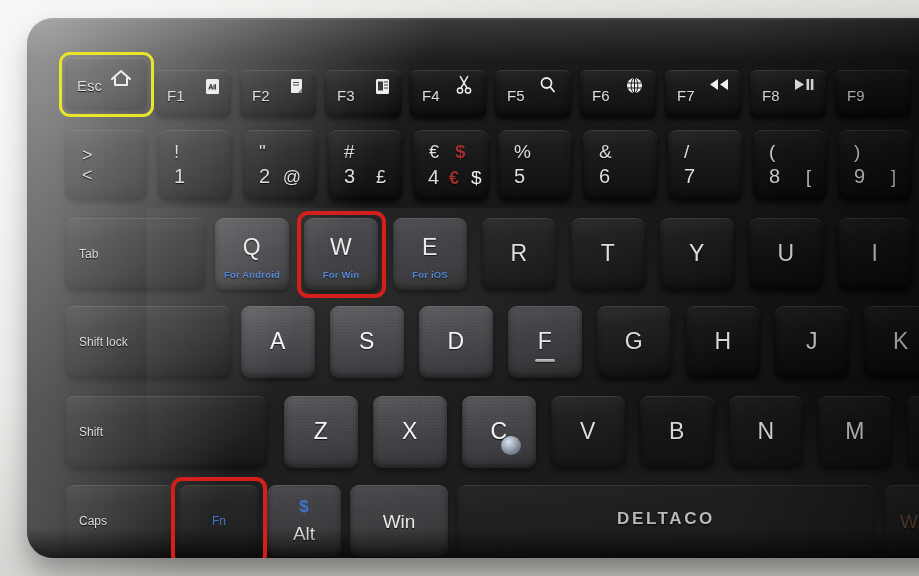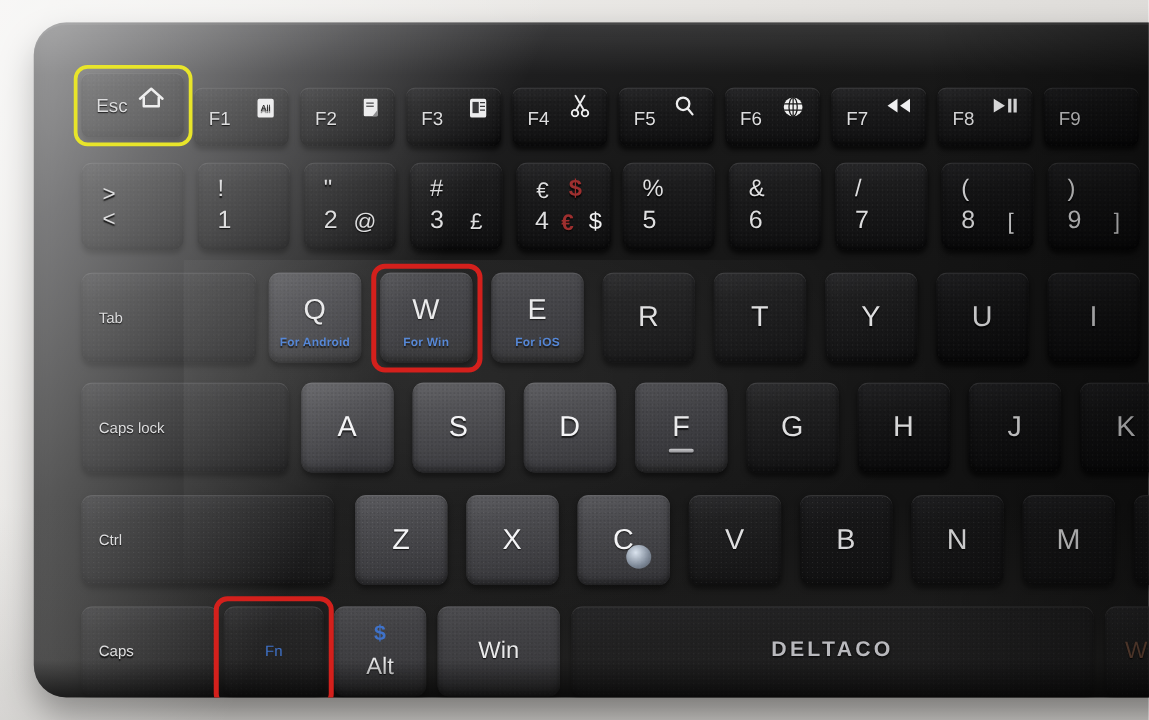--- a/index.html
+++ b/index.html
@@ -448,21 +448,21 @@
 
     <div class="key darkest" style="left:722px; top:200px; width:74px; height:72px;">
       <span class="lbl alpha">U</span>
     </div>
 
     <div class="key darkest" style="left:811px; top:200px; width:74px; height:72px;">
       <span class="lbl alpha">I</span>
     </div>
 
     <div class="key dim" style="left:38px; top:288px; width:166px; height:72px;">
-      <span class="lbl word">Caps lock</span>
+      <span class="lbl word">Shift lock</span>
     </div>
 
     <div class="key lit" style="left:214px; top:288px; width:74px; height:72px;">
       <span class="lbl alpha">A</span>
     </div>
 
     <div class="key lit" style="left:303px; top:288px; width:74px; height:72px;">
       <span class="lbl alpha">S</span>
     </div>
 
@@ -485,21 +485,21 @@
 
     <div class="key darkest" style="left:748px; top:288px; width:74px; height:72px;">
       <span class="lbl alpha">J</span>
     </div>
 
     <div class="key darkest" style="left:837px; top:288px; width:74px; height:72px;">
       <span class="lbl alpha">K</span>
     </div>
 
     <div class="key dim" style="left:38px; top:378px; width:202px; height:72px;">
-      <span class="lbl word">Ctrl</span>
+      <span class="lbl word">Shift</span>
     </div>
 
     <div class="key lit" style="left:257px; top:378px; width:74px; height:72px;">
       <span class="lbl alpha">Z</span>
     </div>
 
     <div class="key lit" style="left:346px; top:378px; width:74px; height:72px;">
       <span class="lbl alpha">X</span>
     </div>
 

